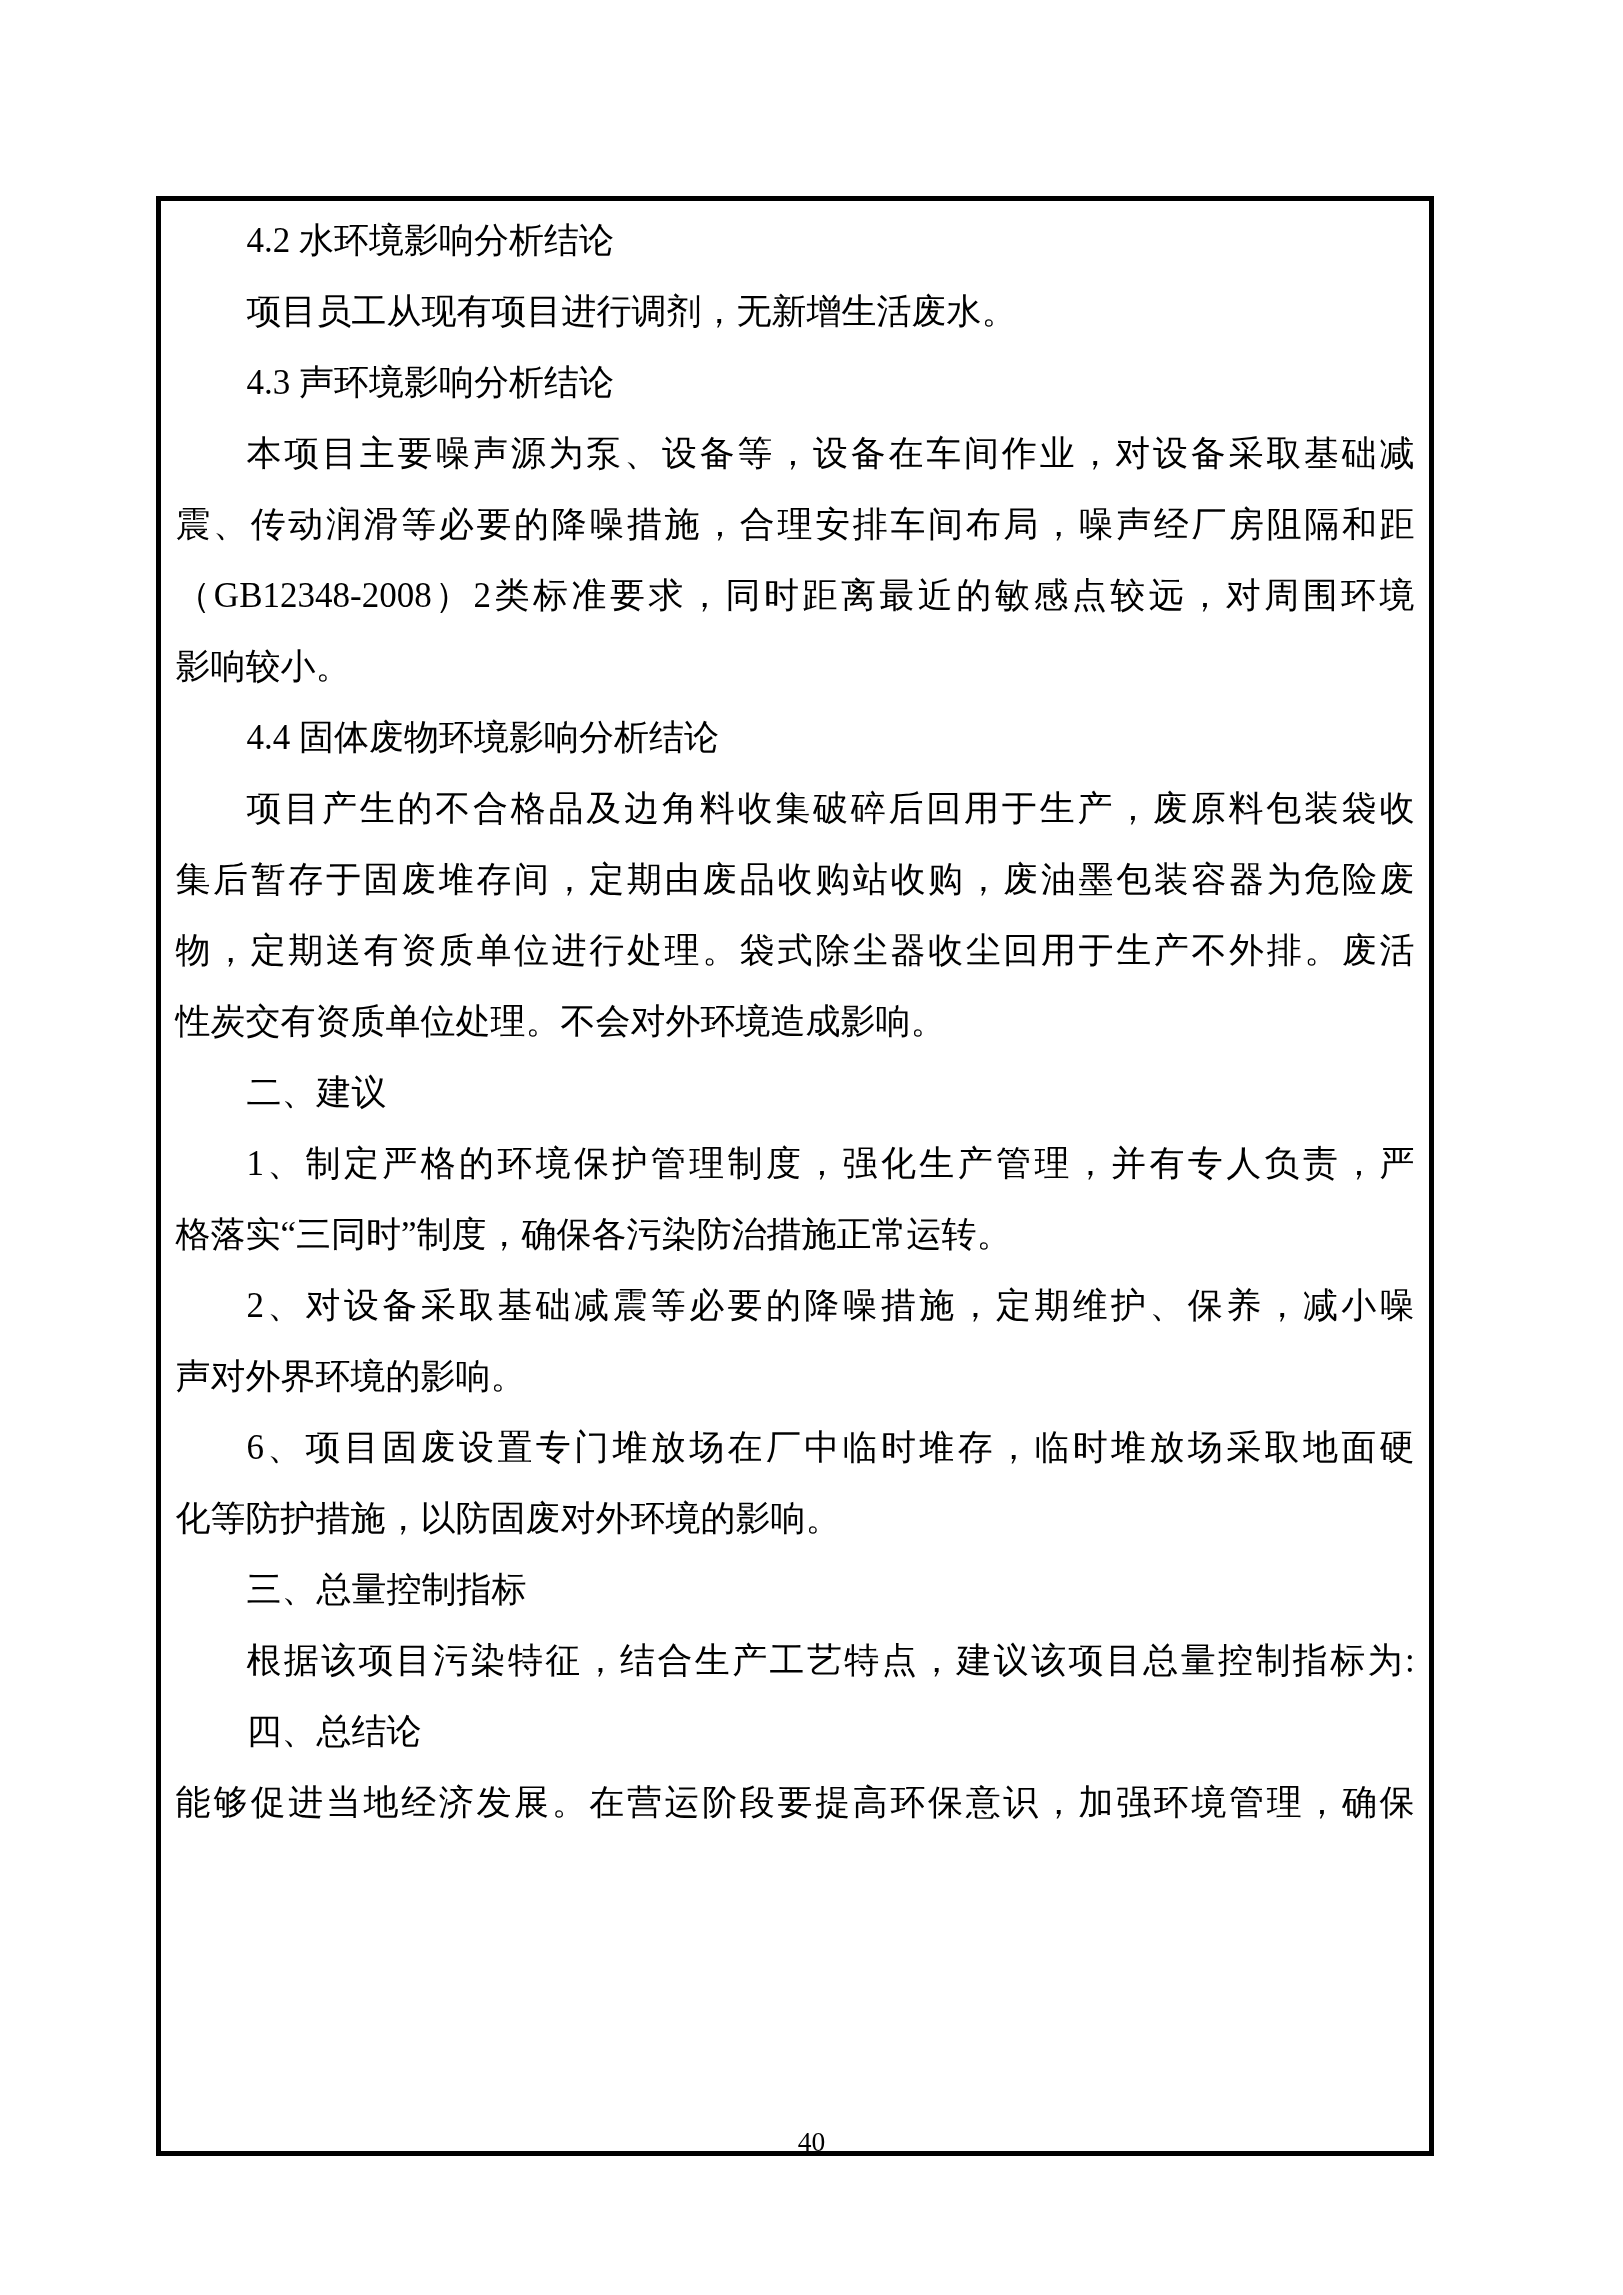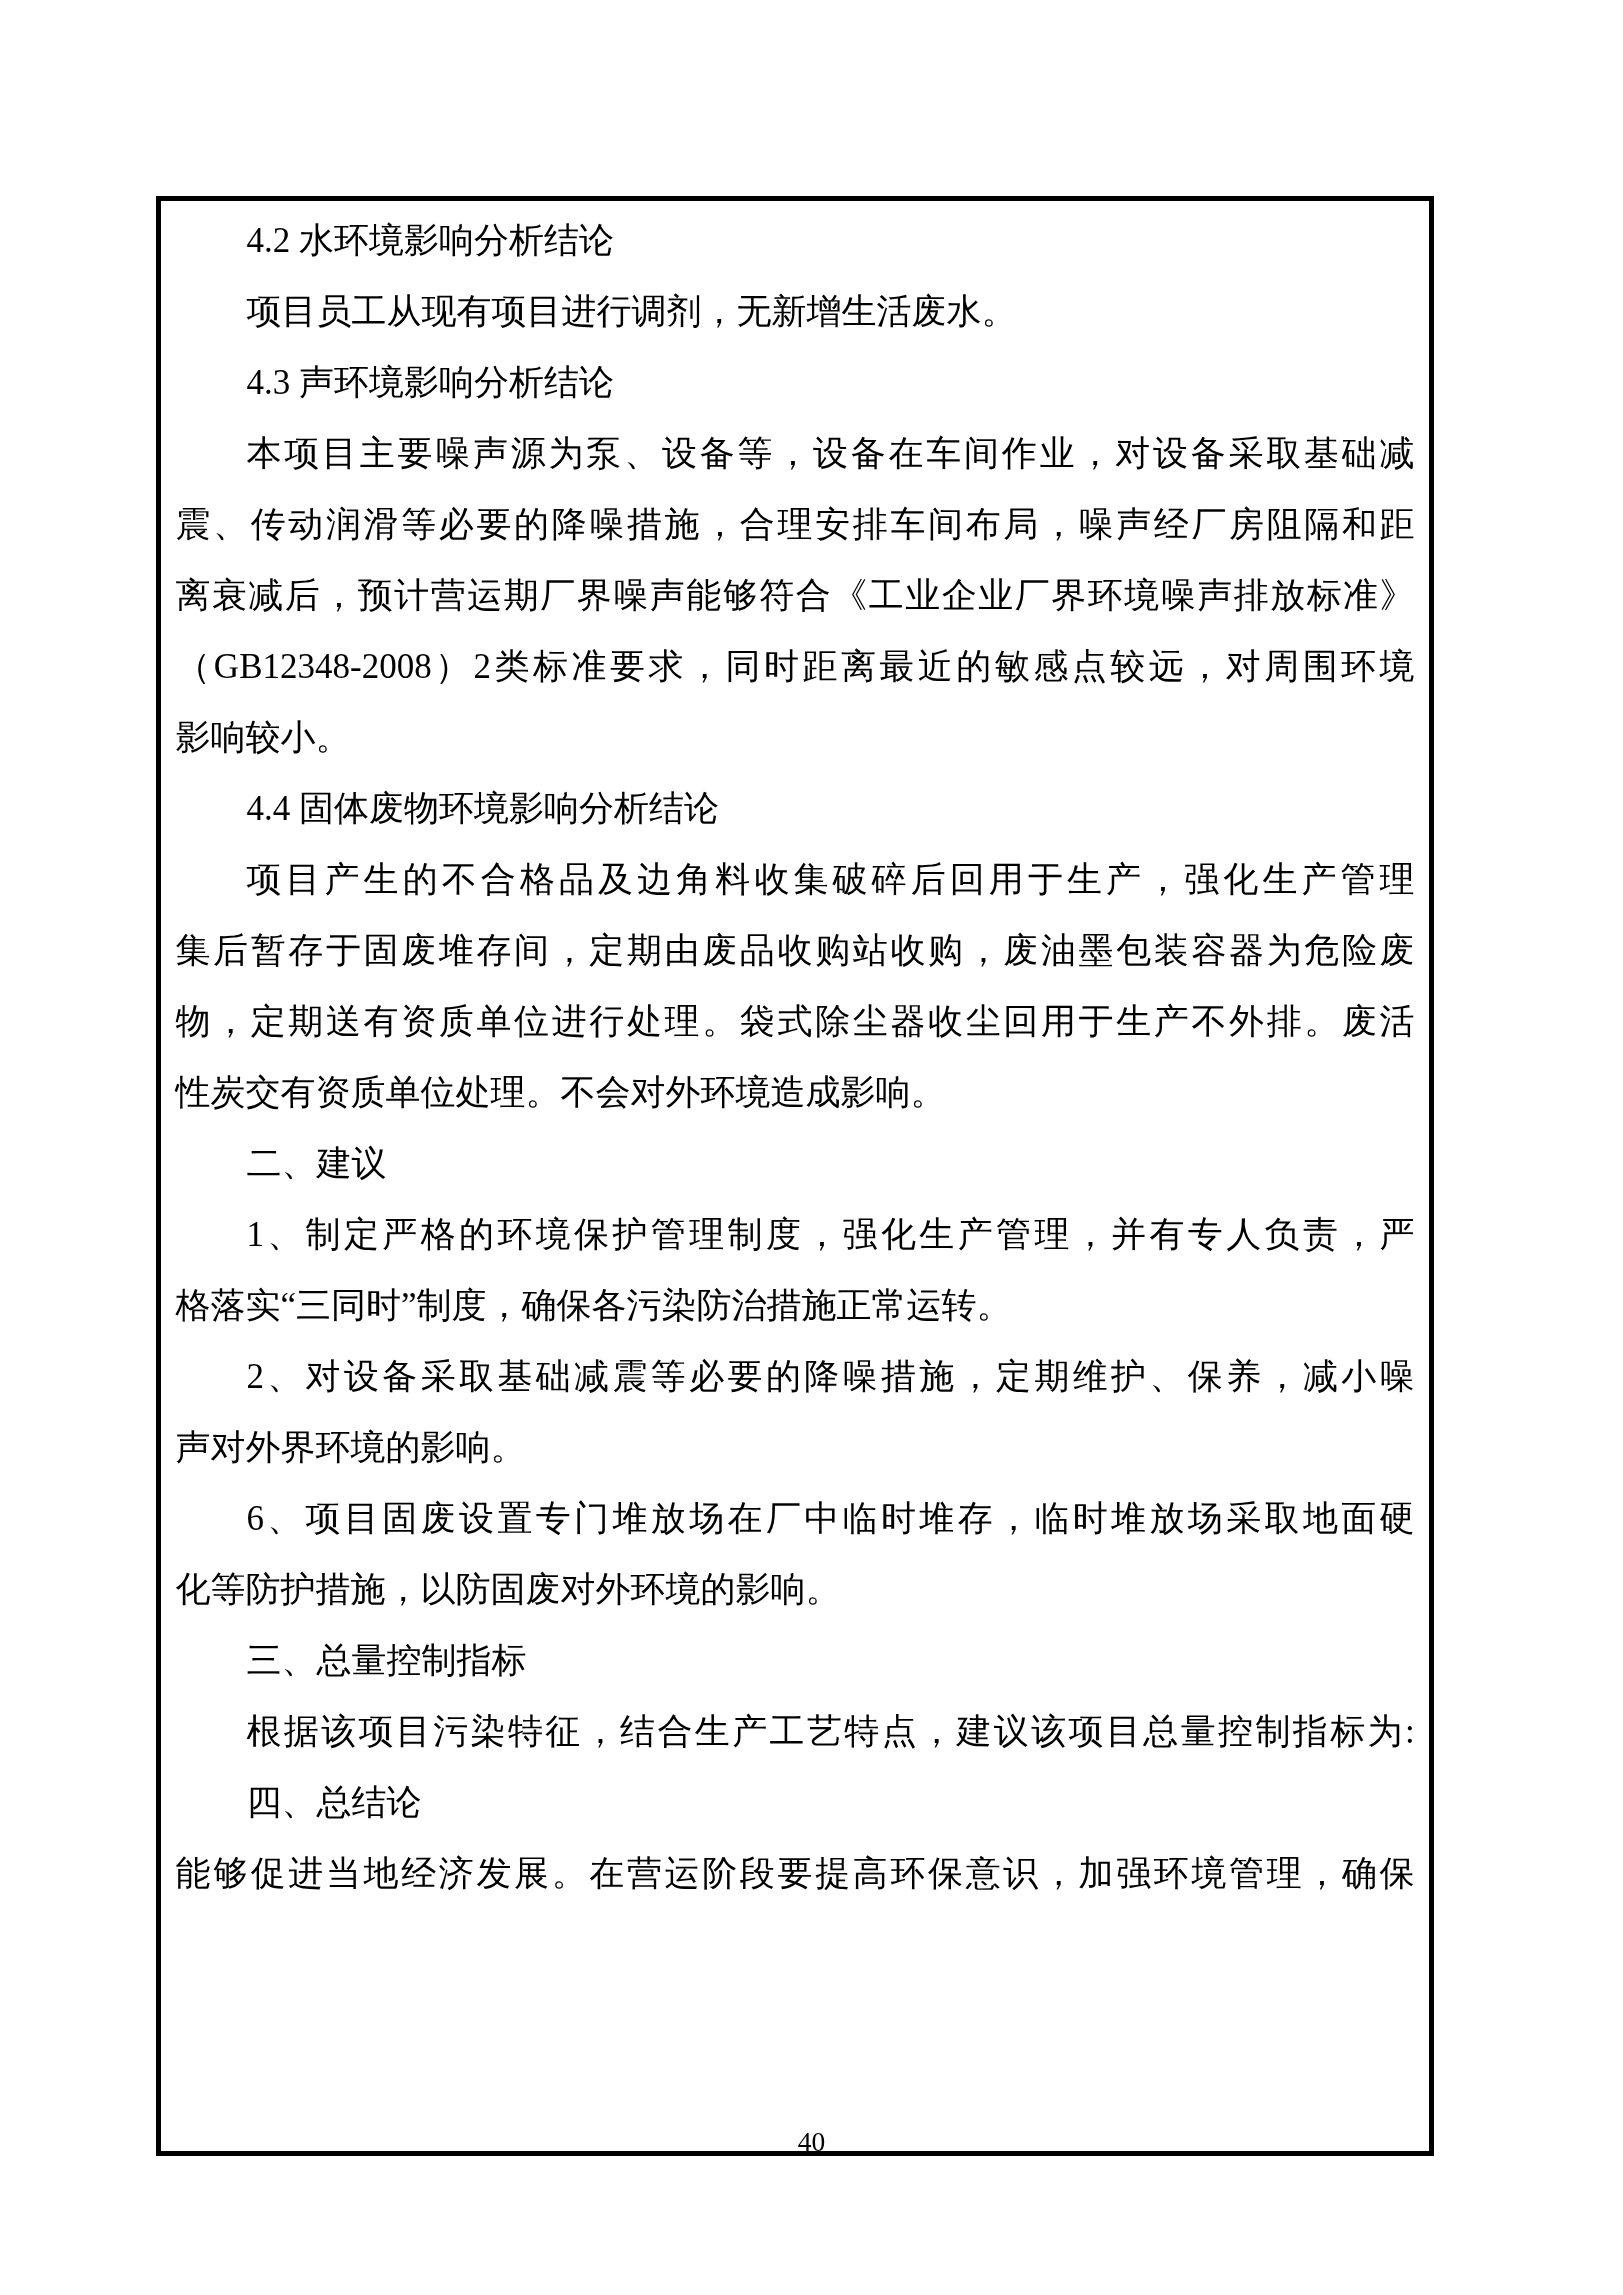--- a/index.html
+++ b/index.html
@@ -56,25 +56,24 @@
 </head>
 <body>
 
 <div class="page">
   <div class="doc-box">
       <div class="line indent">4.2 水环境影响分析结论</div>
       <div class="line indent">项目员工从现有项目进行调剂，无新增生活废水。</div>
       <div class="line indent">4.3 声环境影响分析结论</div>
       <div class="line indent justify">本项目主要噪声源为泵、设备等，设备在车间作业，对设备采取基础减</div>
       <div class="line justify">震、传动润滑等必要的降噪措施，合理安排车间布局，噪声经厂房阻隔和距</div>
-      <div class="line justify">离衰减后，预计营运期厂界噪声能够符合《工业企业厂界环境噪声排放标准》</div>
       <div class="line justify">（GB12348-2008）2类标准要求，同时距离最近的敏感点较远，对周围环境</div>
       <div class="line">影响较小。</div>
       <div class="line indent">4.4 固体废物环境影响分析结论</div>
-      <div class="line indent justify">项目产生的不合格品及边角料收集破碎后回用于生产，强化生产管理</div>
+      <div class="line indent justify">项目产生的不合格品及边角料收集破碎后回用于生产，废原料包装袋收</div>
       <div class="line justify">集后暂存于固废堆存间，定期由废品收购站收购，废油墨包装容器为危险废</div>
       <div class="line justify">物，定期送有资质单位进行处理。袋式除尘器收尘回用于生产不外排。废活</div>
       <div class="line">性炭交有资质单位处理。不会对外环境造成影响。</div>
       <div class="line indent bold">二、建议</div>
       <div class="line indent justify">1、制定严格的环境保护管理制度，强化生产管理，并有专人负责，严</div>
       <div class="line">格落实“三同时”制度，确保各污染防治措施正常运转。</div>
       <div class="line indent justify">2、对设备采取基础减震等必要的降噪措施，定期维护、保养，减小噪</div>
       <div class="line">声对外界环境的影响。</div>
       <div class="line indent justify">6、项目固废设置专门堆放场在厂中临时堆存，临时堆放场采取地面硬</div>
       <div class="line">化等防护措施，以防固废对外环境的影响。</div>

